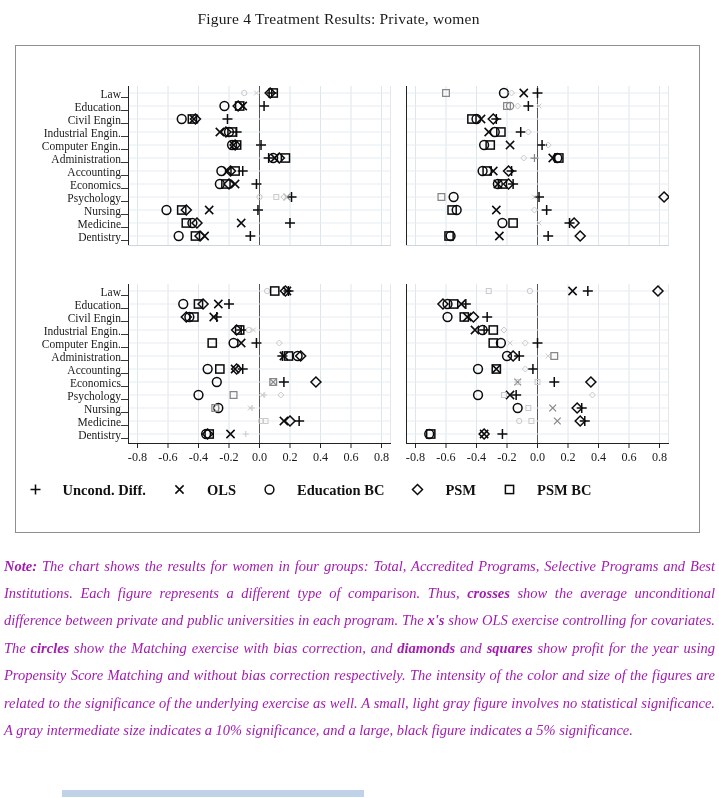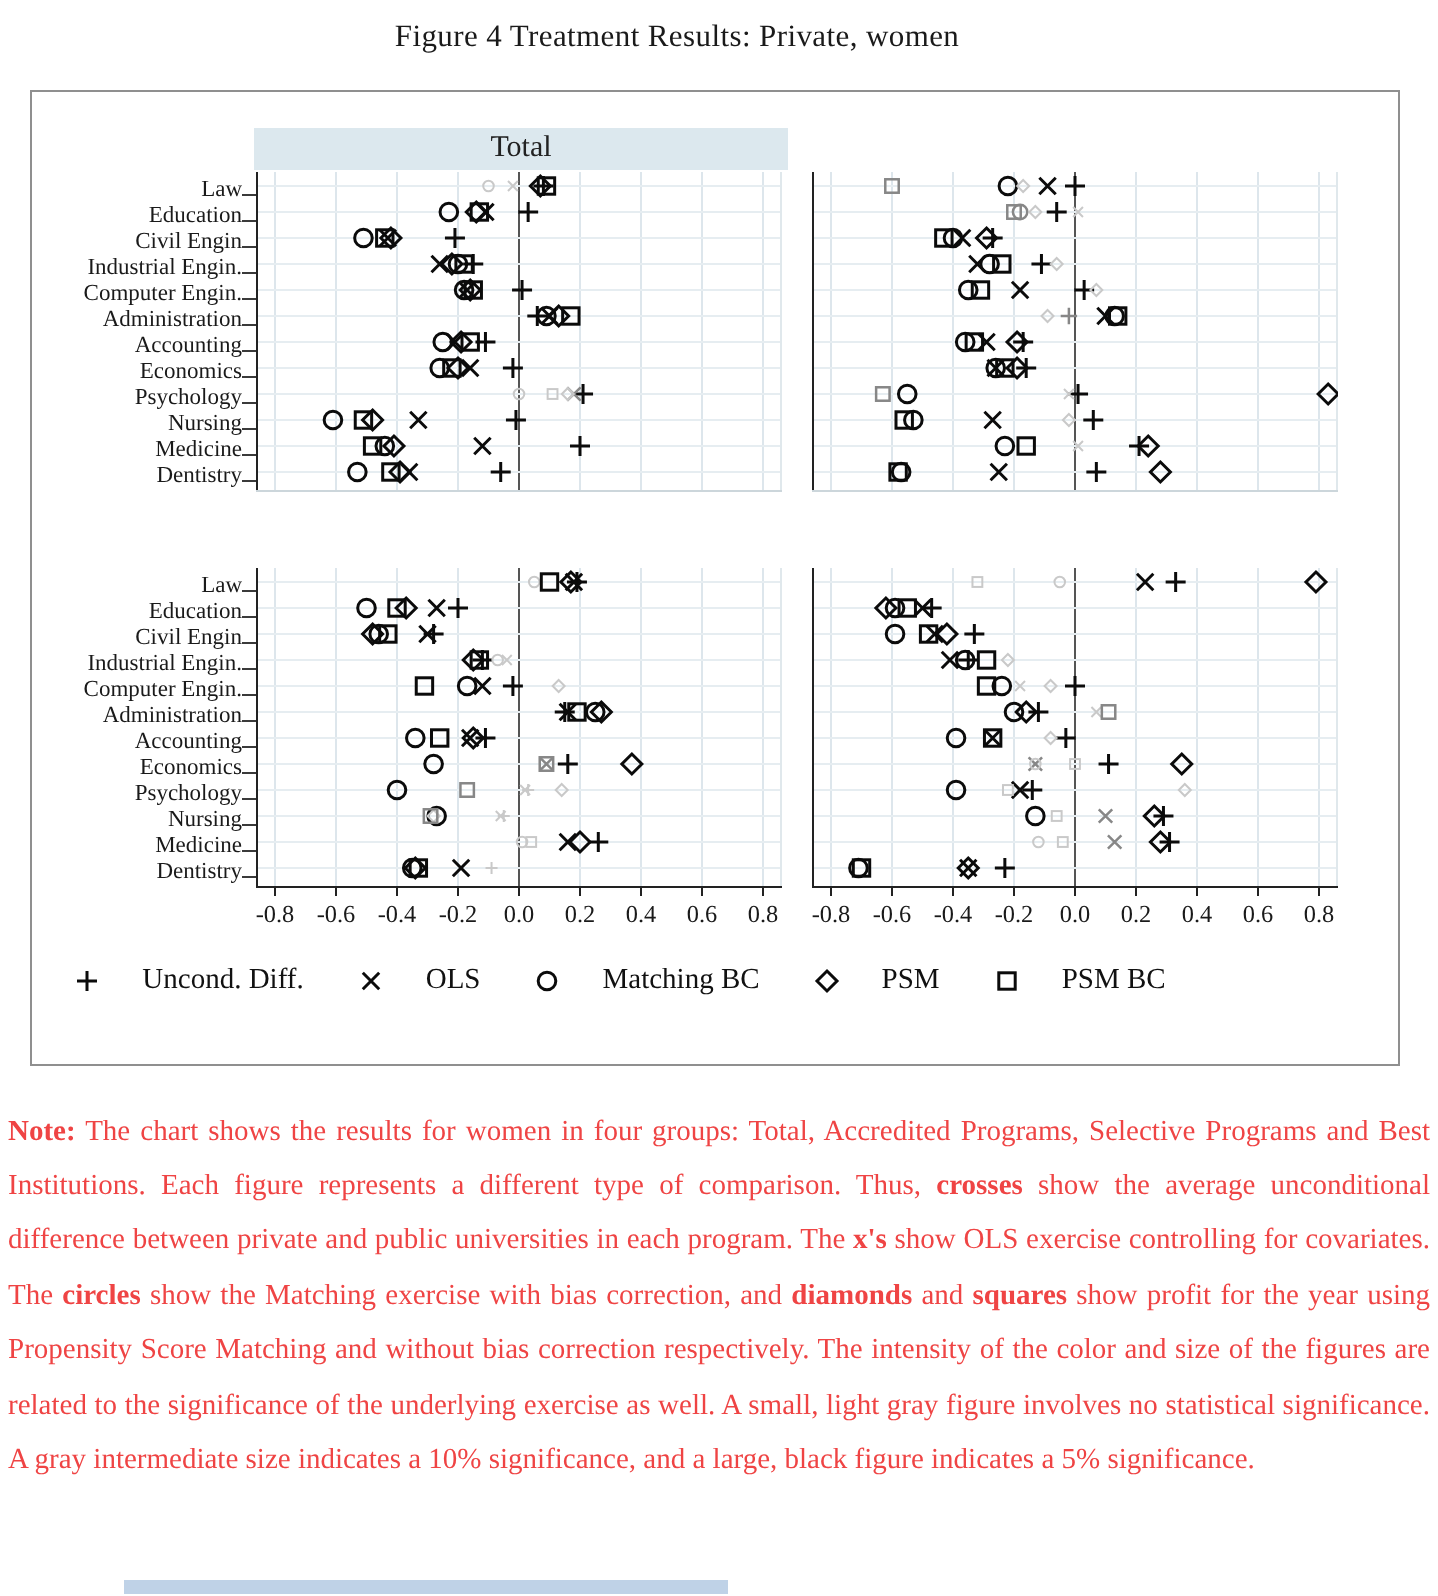--- a/index.html
+++ b/index.html
@@ -37,40 +37,39 @@
   }
   .yrow .dash{
     display:inline-block;width:8px;height:10px;margin-right:-5px;
     border-bottom:1px solid #3a3a3a;
   }
   .legend{
     position:absolute;top:436px;left:0;width:683px;
     display:flex;justify-content:center;align-items:center;gap:26px;
     transform:translateX(-48px);font-size:14.5px;color:#111;
   }
-  .legend-item{display:flex;align-items:center;gap:20px;white-space:nowrap;}
+  .legend-item{display:flex;align-items:flex-start;gap:20px;white-space:nowrap;font-weight:bold;}
   .legend-item svg{display:block;}
   .note{
     position:absolute;left:4px;top:538px;width:711px;
-    font-size:14.5px;line-height:27.4px;text-align:justify;color:#ef4444;
+    font-size:14.5px;line-height:27.4px;text-align:justify;color:#a21caf;font-style:italic;
   }
   .note b{font-weight:bold;}
   .bottom-strip{
     position:absolute;left:62px;top:790px;width:302px;height:7px;
     background:#a9c3df;opacity:.75;
   }
 </style>
 </head>
 <body>
 
 <div class="fig-title">Figure 4 Treatment Results: Private, women</div>
 
 <div class="figure-box">
 
-  <div class="band tl">Total</div>
 
   <div class="ycol" id="ycol0">
       <div class="yrow"><span>Law</span><span class="dash"></span></div>
       <div class="yrow"><span>Education</span><span class="dash"></span></div>
       <div class="yrow"><span>Civil Engin</span><span class="dash"></span></div>
       <div class="yrow"><span>Industrial Engin.</span><span class="dash"></span></div>
       <div class="yrow"><span>Computer Engin.</span><span class="dash"></span></div>
       <div class="yrow"><span>Administration</span><span class="dash"></span></div>
       <div class="yrow"><span>Accounting</span><span class="dash"></span></div>
       <div class="yrow"><span>Economics</span><span class="dash"></span></div>
@@ -485,21 +484,21 @@
     <div class="legend-item">
       <svg width="15" height="15">
           <path d="M3.4000000000000004 3.4000000000000004L11.6 11.6M3.4000000000000004 11.6L11.6 3.4000000000000004" fill="none" stroke="#0b0b0b" stroke-width="1.5"></path>
         </svg>
       <span>OLS</span>
     </div>
     <div class="legend-item">
       <svg width="15" height="15">
           <circle cx="7.5" cy="7.5" r="4.4" fill="none" stroke="#0b0b0b" stroke-width="1.5"></circle>
         </svg>
-      <span>Matching BC</span>
+      <span>Education BC</span>
     </div>
     <div class="legend-item">
       <svg width="15" height="15">
           <path d="M7.5 2.5L12.5 7.5L7.5 12.5L2.5 7.5Z" fill="none" stroke="#0b0b0b" stroke-width="1.5"></path>
         </svg>
       <span>PSM</span>
     </div>
     <div class="legend-item">
       <svg width="15" height="15">
           <rect x="3.4000000000000004" y="3.4000000000000004" width="8.2" height="8.2" fill="none" stroke="#0b0b0b" stroke-width="1.5"></rect>

